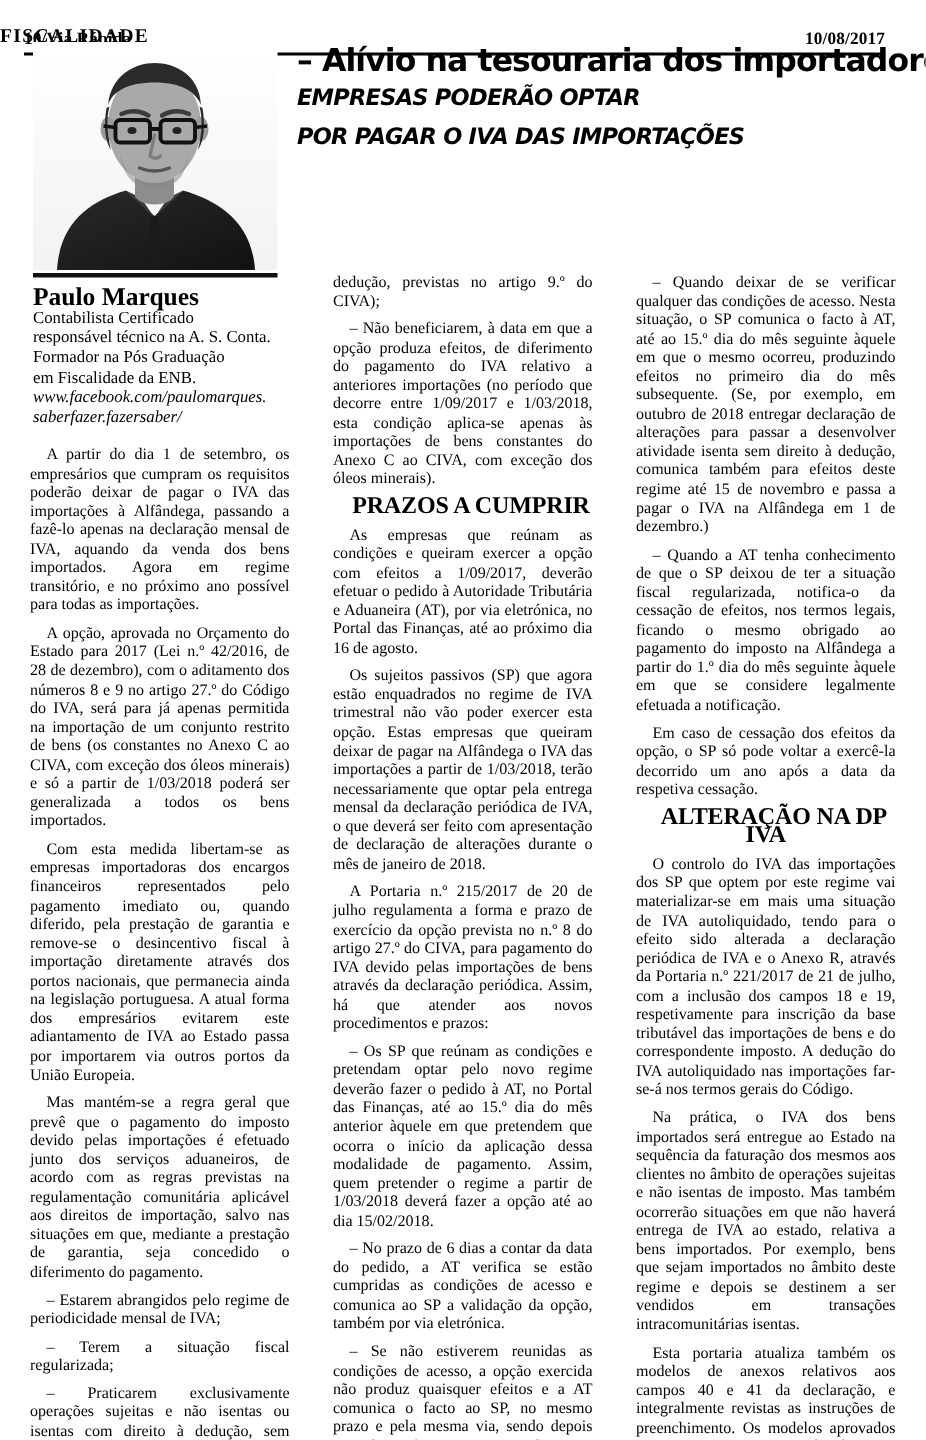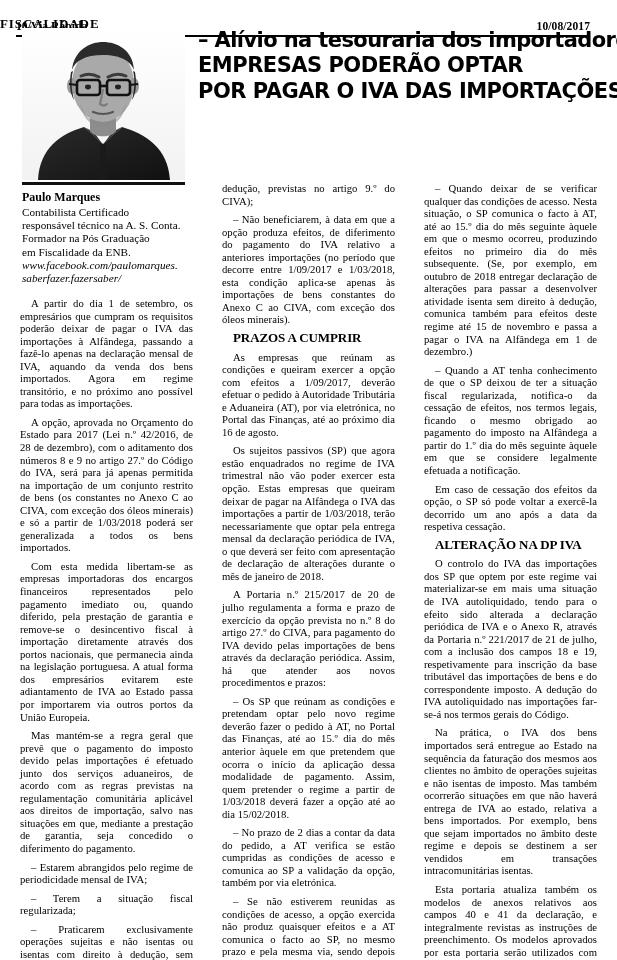--- a/index.html
+++ b/index.html
@@ -70,24 +70,25 @@
     font-family: "DejaVu Sans", sans-serif;
     font-weight: bold;
     font-size: 21px;
     line-height: 25px;
     letter-spacing: -0.6px;
     white-space: nowrap;
   }
   .headline {
     font-family: "DejaVu Sans", sans-serif;
     font-weight: bold;
-    font-size: 21px;
+    font-size: 15px;
     line-height: 25.5px;
     letter-spacing: -0.5px;
     white-space: nowrap;
+    font-style: italic;
   }
 
   
   .photo-col {
     position: absolute;
     left: 22px;
     top: 28px;
     width: 170px;
   }
   .photo {
@@ -103,21 +104,21 @@
     border-top: 3px solid #111;
     margin-top: 2px;
   }
   .byline {
     margin-top: 5px;
     width: 172px;
   }
   .byline-name {
     font-family: "Liberation Serif", serif;
     font-weight: bold;
-    font-size: 12px;
+    font-size: 17px;
     line-height: 15px;
     margin-bottom: 1px;
   }
   .byline-line {
     font-family: "Liberation Serif", serif;
     font-size: 11.2px;
     line-height: 13.2px;
   }
   .byline-line.italic {
     font-style: italic;
@@ -148,23 +149,23 @@
 
   .col p {
     margin: 6px;
     text-indent: 11px;
   }
   .col p.noindent { text-indent: 0; }
 
   .section-head {
     font-family: "Liberation Serif", serif;
     font-weight: bold;
-    font-size: 13px;
+    font-size: 16px;
     letter-spacing: -0.1px;
-    text-align: left;
+    text-align: center;
     text-indent: 0;
     margin: 9px 0 0 0;
   }
 </style>
 </head>
 <body>
 
 <div class="page">
 
   <div class="masthead">
@@ -254,21 +255,21 @@
         <p>– Praticarem exclusivamente operações sujeitas e não isentas ou isentas com direito à dedução, sem prejuízo da realização de operações imobiliárias ou financeiras que tenham caráter meramente acessório (à exceção destas últimas, não poderão realizar outras operações isentas sem direito à</p>
       </div>
       <div class="col col-2">
         <p class="noindent">dedução, previstas no artigo 9.º do CIVA);</p>
         <p>– Não beneficiarem, à data em que a opção produza efeitos, de diferimento do pagamento do IVA relativo a anteriores importações (no período que decorre entre 1/09/2017 e 1/03/2018, esta condição aplica-se apenas às importações de bens constantes do Anexo C ao CIVA, com exceção dos óleos minerais).</p>
         <p class="section-head">PRAZOS A CUMPRIR</p>
         <p>As empresas que reúnam as condições e queiram exercer a opção com efeitos a 1/09/2017, deverão efetuar o pedido à Autoridade Tributária e Aduaneira (AT), por via eletrónica, no Portal das Finanças, até ao próximo dia 16 de agosto.</p>
         <p>Os sujeitos passivos (SP) que agora estão enquadrados no regime de IVA trimestral não vão poder exercer esta opção. Estas empresas que queiram deixar de pagar na Alfândega o IVA das importações a partir de 1/03/2018, terão necessariamente que optar pela entrega mensal da declaração periódica de IVA, o que deverá ser feito com apresentação de declaração de alterações durante o mês de janeiro de 2018.</p>
         <p>A Portaria n.º 215/2017 de 20 de julho regulamenta a forma e prazo de exercício da opção prevista no n.º 8 do artigo 27.º do CIVA, para pagamento do IVA devido pelas importações de bens através da declaração periódica. Assim, há que atender aos novos procedimentos e prazos:</p>
         <p>– Os SP que reúnam as condições e pretendam optar pelo novo regime deverão fazer o pedido à AT, no Portal das Finanças, até ao 15.º dia do mês anterior àquele em que pretendem que ocorra o início da aplicação dessa modalidade de pagamento. Assim, quem pretender o regime a partir de 1/03/2018 deverá fazer a opção até ao dia 15/02/2018.</p>
-        <p>– No prazo de 2 dias a contar da data do pedido, a AT verifica se estão cumpridas as condições de acesso e comunica ao SP a validação da opção, também por via eletrónica.</p>
+        <p>– No prazo de 6 dias a contar da data do pedido, a AT verifica se estão cumpridas as condições de acesso e comunica ao SP a validação da opção, também por via eletrónica.</p>
         <p>– Se não estiverem reunidas as condições de acesso, a opção exercida não produz quaisquer efeitos e a AT comunica o facto ao SP, no mesmo prazo e pela mesma via, sendo depois enviada notificação nos termos legais.</p>
         <p>– Tendo sido exercida e validada a opção, a modalidade de pagamento do imposto na declaração de IVA mantém-se obrigatoriamente por um período mínimo de seis meses.</p>
         <p>A opção cessa:</p>
         <p>– Por iniciativa do SP, através de</p>
       </div>
       <div class="col col-3">
         <p>– Quando deixar de se verificar qualquer das condições de acesso. Nesta situação, o SP comunica o facto à AT, até ao 15.º dia do mês seguinte àquele em que o mesmo ocorreu, produzindo efeitos no primeiro dia do mês subsequente. (Se, por exemplo, em outubro de 2018 entregar declaração de alterações para passar a desenvolver atividade isenta sem direito à dedução, comunica também para efeitos deste regime até 15 de novembro e passa a pagar o IVA na Alfândega em 1 de dezembro.)</p>
         <p>– Quando a AT tenha conhecimento de que o SP deixou de ter a situação fiscal regularizada, notifica-o da cessação de efeitos, nos termos legais, ficando o mesmo obrigado ao pagamento do imposto na Alfândega a partir do 1.º dia do mês seguinte àquele em que se considere legalmente efetuada a notificação.</p>
         <p>Em caso de cessação dos efeitos da opção, o SP só pode voltar a exercê-la decorrido um ano após a data da respetiva cessação.</p>
         <p class="section-head">ALTERAÇÃO NA DP IVA</p>

